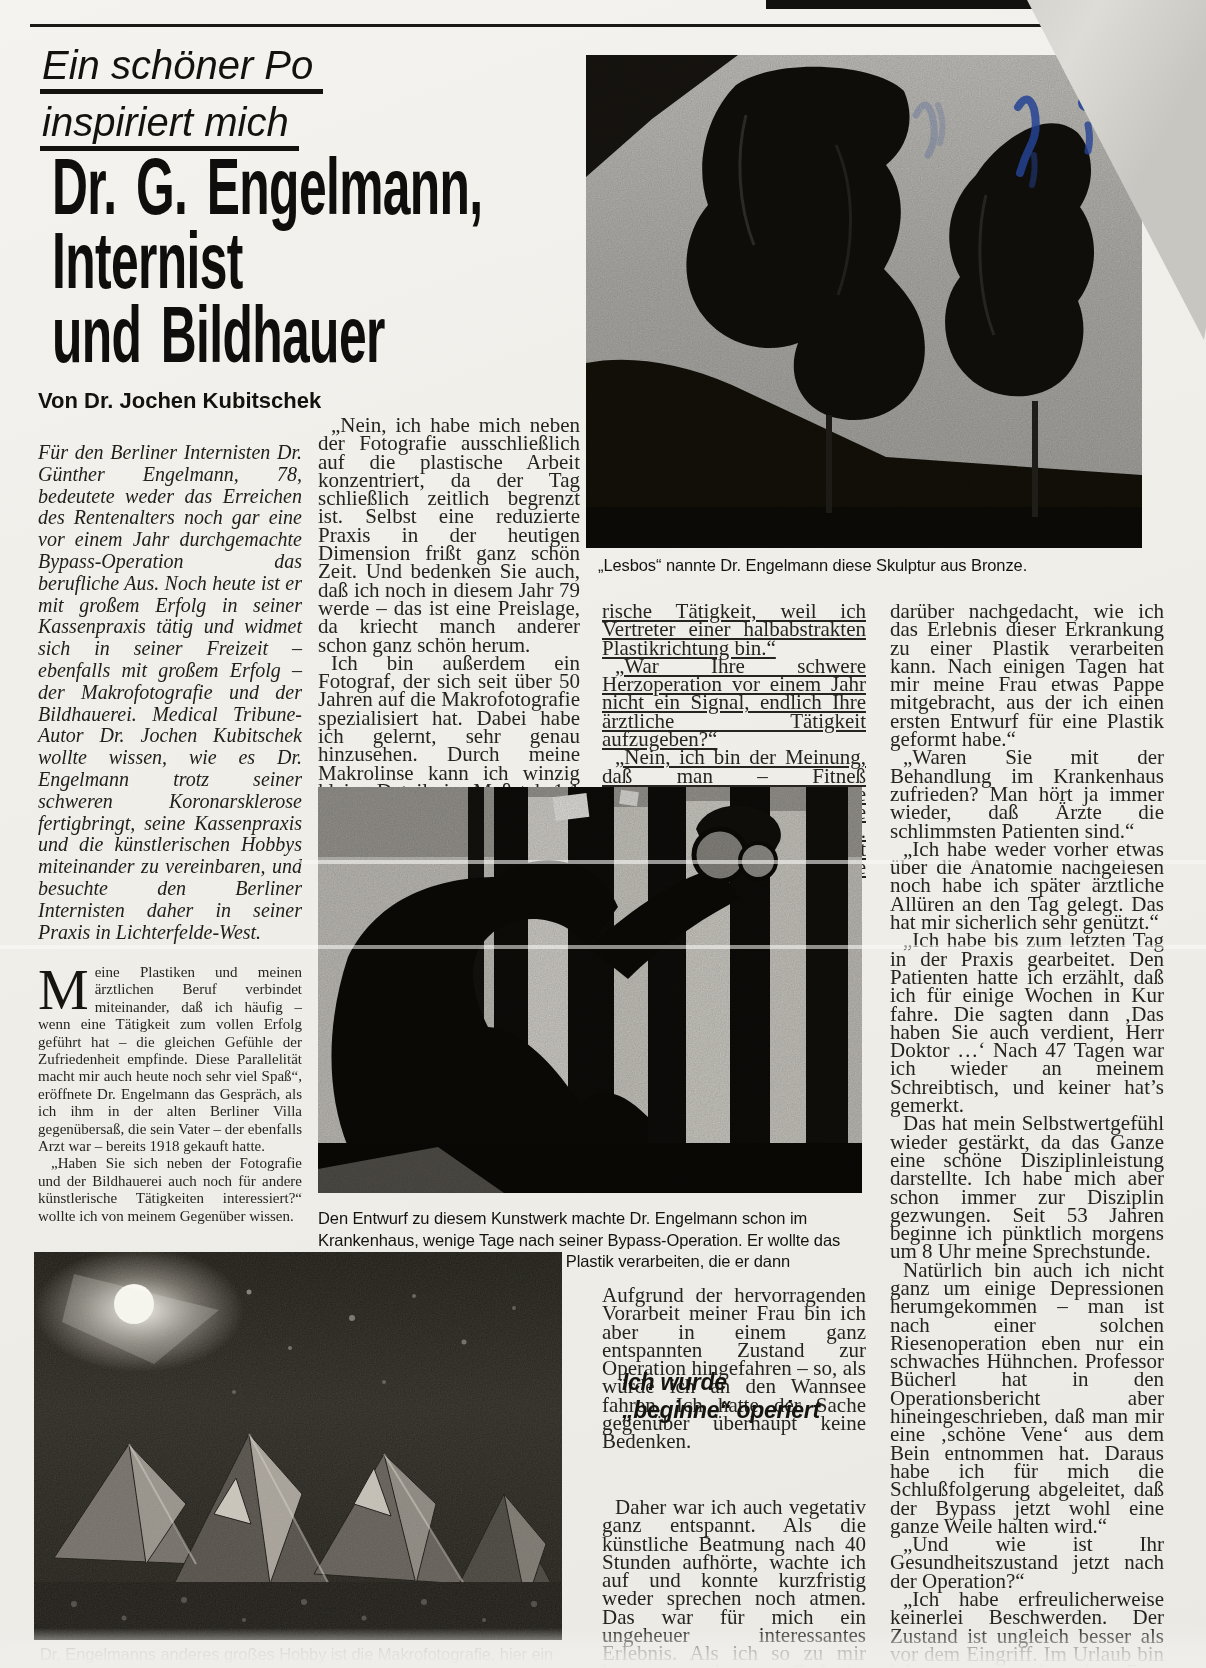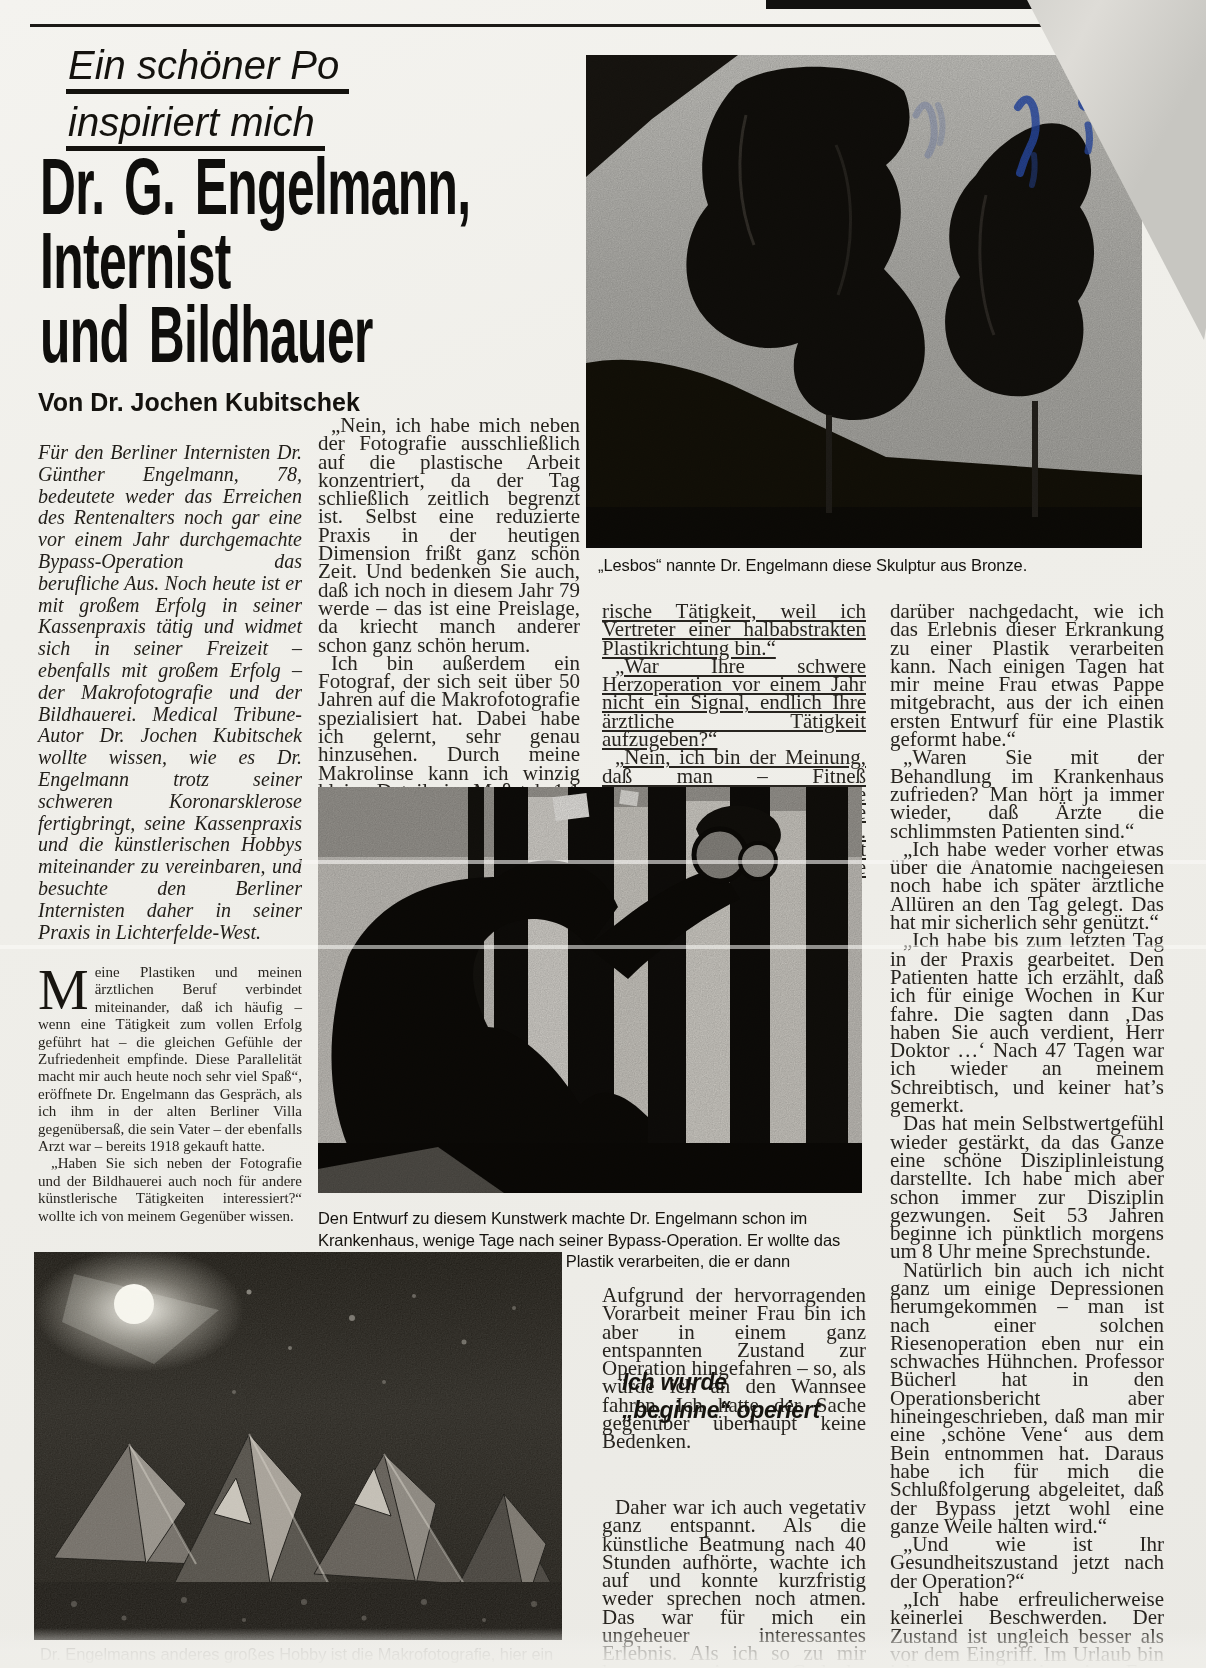--- a/index.html
+++ b/index.html
@@ -4,26 +4,26 @@
 <style>
   html,body{margin:0;padding:0;background:#d8d7d3;}
   .page{position:relative;width:1206px;height:1668px;overflow:hidden;
         background:linear-gradient(160deg,#f4f3ef 0%,#f0efea 30%,#edece7 70%,#eae9e4 100%);
         font-family:"Liberation Serif",serif;color:#211f1b;}
   .abs{position:absolute;}
   
   .topbar{left:766px;top:0;width:378px;height:9px;background:#121110;}
   .toprule{left:30px;top:24px;width:1112px;height:3px;background:#1b1916;}
   .kicker{left:40px;top:44px;font-family:"Liberation Sans",sans-serif;font-style:italic;
-          font-size:40px;line-height:1.05;font-weight:500;color:#14120e;margin-left:26px;}
+          font-size:40px;line-height:1.05;font-weight:500;color:#14120e;}
   .kicker .kline{display:inline-block;border-bottom:5px solid #14120e;padding:0 10px 3px 2px;margin-bottom:7px;}
-  .headline{left:40px;top:150px;color:#0f0e0c;}
+  .headline{left:52px;top:150px;color:#0f0e0c;}
   .hline{font-family:"Liberation Sans",sans-serif;font-weight:bold;font-size:79px;line-height:74px;
          letter-spacing:-1px;word-spacing:10px;white-space:nowrap;transform:scaleX(0.63);transform-origin:0 0;}
-  .byline{left:38px;top:388px;font-family:"Liberation Sans",sans-serif;font-weight:bold;font-size:25px;color:#14120e;}
+  .byline{left:38px;top:388px;font-family:"Liberation Sans",sans-serif;font-weight:bold;font-size:22px;color:#14120e;}
   
   .lead{left:38px;top:414px;width:264px;font-style:italic;font-size:20px;line-height:21.8px;
         text-align:justify;color:#23201b;margin-top:28px;}
   .bodycol{font-size:21px;line-height:18.3px;text-align:justify;color:#262era;}
   .bodycol, .col1body{color:#27241f;}
   .bodycol p,.col1body p{margin:0;}
   .ind{text-indent:13px;}
   .col1body{left:38px;top:964px;width:264px;font-size:15px;line-height:17.4px;text-align:justify;}
   .dropcap{float:left;font-size:57px;line-height:46px;padding:3px 6px 0 0;font-weight:400;color:#181510;}
   .col2{left:318px;top:416px;width:262px;}

